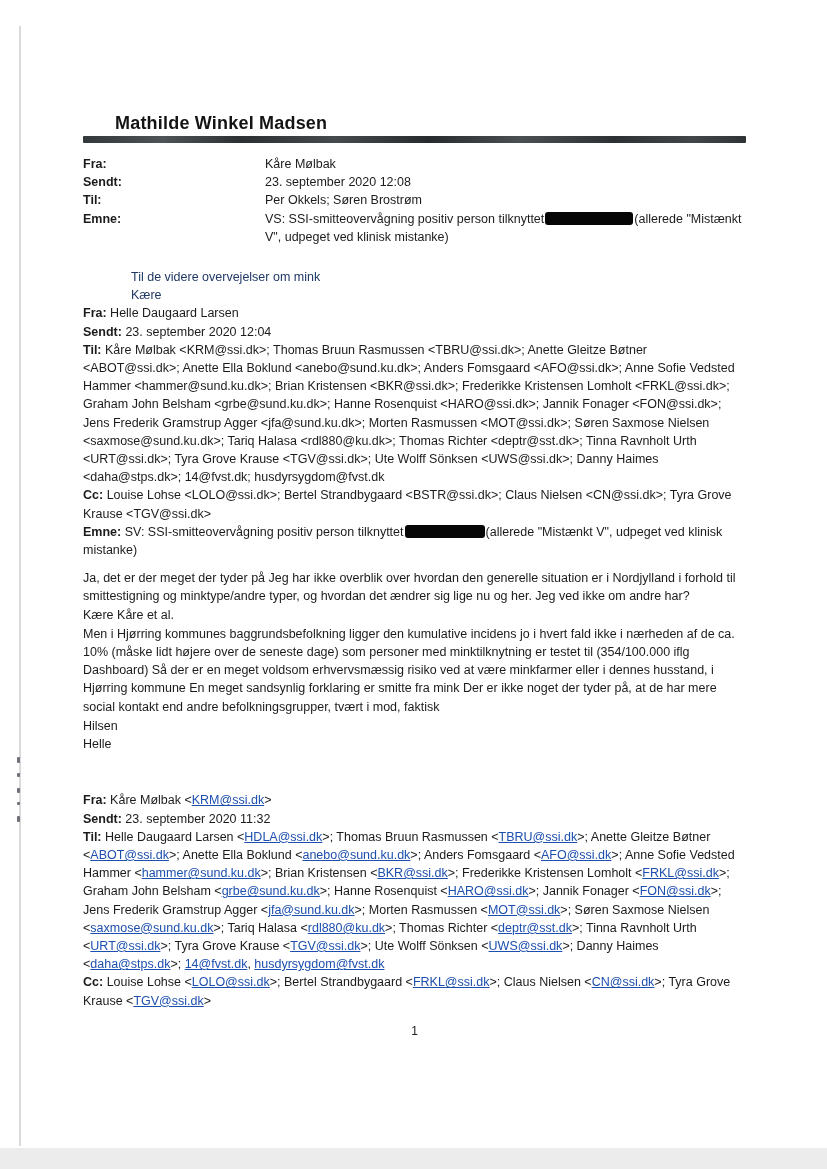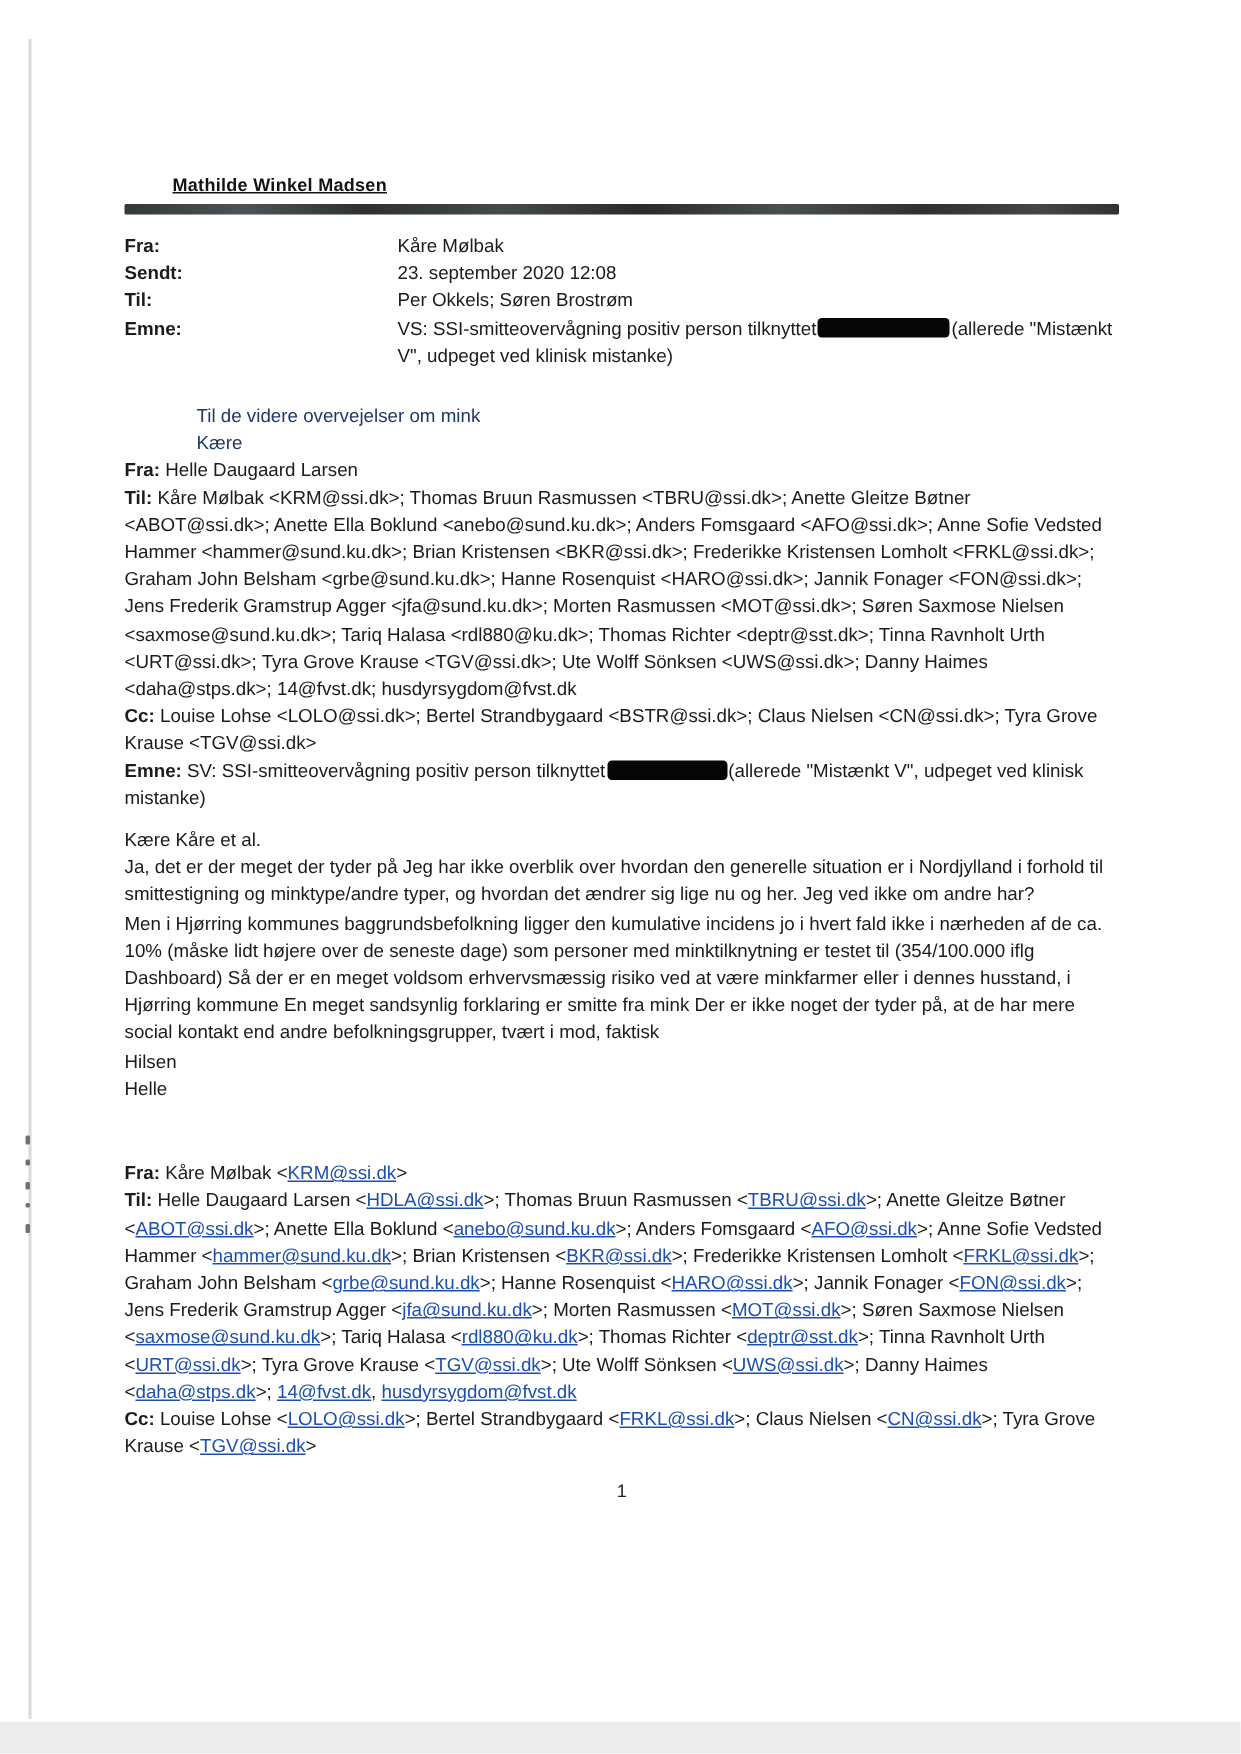--- a/index.html
+++ b/index.html
@@ -7,21 +7,21 @@
     width:827px;height:1169px;position:relative;background:#ffffff;
     font-family:"Liberation Sans",sans-serif;color:#1b1b1b;overflow:hidden;
   }
   .page{position:absolute;inset:0;}
   
   .edge-line{position:absolute;left:19px;top:26px;height:1120px;width:2px;background:#dadada;}
   .dash{position:absolute;left:17px;width:3px;background:#70707a;border-radius:1px;}
   .bottom-band{position:absolute;left:0;bottom:0;width:827px;height:21px;background:#ececec;}
   
   .content{position:absolute;left:83px;top:114px;width:663px;font-size:12.5px;line-height:18.2px;}
-  .doc-title{font-size:12px;font-weight:bold;color:#141414;text-decoration:underline;letter-spacing:.2px;line-height:18px;padding-left:32px;}
+  .doc-title{font-size:18px;font-weight:bold;color:#141414;letter-spacing:.2px;line-height:18px;padding-left:32px;}
   .divider-bar{
     height:7px;margin-top:4px;border-radius:1px;
     background:linear-gradient(90deg,#33383a,#4d5356 12%,#2c3032 24%,#454a4d 38%,#282b2d 52%,#4a4f52 66%,#2e3133 80%,#424648 92%,#2f3335);
   }
   .hdr-grid{margin-top:12px;display:grid;grid-template-columns:182px 481px;}
   .lbl{font-weight:bold;}
   .bold{font-weight:bold;}
   p{margin:0;}
   .note{margin-top:22px;color:#1f3864;margin-left:48px;}
   .mail-headers{}
@@ -62,37 +62,39 @@
       <div><span>VS: SSI-smitteovervågning positiv person tilknyttet</span><span class="redaction" style="width:88px;"></span><span>(allerede "Mistænkt V", udpeget ved klinisk mistanke)</span></div>
     </div>
 
     <div class="note">
       <p>Til de videre overvejelser om mink</p>
       <p>Kære</p>
     </div>
 
     <div class="mail-headers">
       <p><span class="lbl">Fra:</span> <span>Helle Daugaard Larsen</span></p>
+      <p><span class="lbl">Sendt:</span> <span>23. september 2020 12:04</span></p>
       <p><span class="lbl">Til:</span> <span>Kåre Mølbak &lt;KRM@ssi.dk&gt;; Thomas Bruun Rasmussen &lt;TBRU@ssi.dk&gt;; Anette Gleitze Bøtner &lt;ABOT@ssi.dk&gt;; Anette Ella Boklund &lt;anebo@sund.ku.dk&gt;; Anders Fomsgaard &lt;AFO@ssi.dk&gt;; Anne Sofie Vedsted Hammer &lt;hammer@sund.ku.dk&gt;; Brian Kristensen &lt;BKR@ssi.dk&gt;; Frederikke Kristensen Lomholt &lt;FRKL@ssi.dk&gt;; Graham John Belsham &lt;grbe@sund.ku.dk&gt;; Hanne Rosenquist &lt;HARO@ssi.dk&gt;; Jannik Fonager &lt;FON@ssi.dk&gt;; Jens Frederik Gramstrup Agger &lt;jfa@sund.ku.dk&gt;; Morten Rasmussen &lt;MOT@ssi.dk&gt;; Søren Saxmose Nielsen &lt;saxmose@sund.ku.dk&gt;; Tariq Halasa &lt;rdl880@ku.dk&gt;; Thomas Richter &lt;deptr@sst.dk&gt;; Tinna Ravnholt Urth &lt;URT@ssi.dk&gt;; Tyra Grove Krause &lt;TGV@ssi.dk&gt;; Ute Wolff Sönksen &lt;UWS@ssi.dk&gt;; Danny Haimes &lt;daha@stps.dk&gt;; 14@fvst.dk; husdyrsygdom@fvst.dk</span></p>
       <p><span class="lbl">Cc:</span> <span>Louise Lohse &lt;LOLO@ssi.dk&gt;; Bertel Strandbygaard &lt;BSTR@ssi.dk&gt;; Claus Nielsen &lt;CN@ssi.dk&gt;; Tyra Grove Krause &lt;TGV@ssi.dk&gt;</span></p>
       <p><span class="lbl">Emne:</span> <span>SV: SSI-smitteovervågning positiv person tilknyttet</span><span class="redaction" style="width:80px;"></span><span>(allerede "Mistænkt V", udpeget ved klinisk mistanke)</span></p>
     </div>
 
     <div class="body-block">
+      <p>Ja, det er der meget der tyder på  Jeg har ikke overblik over hvordan den generelle situation  er i Nordjylland i forhold til smittestigning og minktype/andre typer, og hvordan det ændrer sig lige nu og her. Jeg ved ikke om andre har?</p>
       <p>Kære Kåre et al.</p>
-      <p>Ja, det er der meget der tyder på  Jeg har ikke overblik over hvordan den generelle situation  er i Nordjylland i forhold til smittestigning og minktype/andre typer, og hvordan det ændrer sig lige nu og her. Jeg ved ikke om andre har?</p>
     </div>
     <p class="para2">Men i Hjørring kommunes baggrundsbefolkning ligger den kumulative incidens jo i hvert fald ikke i nærheden af de ca. 10% (måske lidt højere over de seneste dage) som personer med minktilknytning er testet til (354/100.000 iflg Dashboard)  Så der er en meget voldsom erhvervsmæssig risiko ved at være minkfarmer eller i dennes husstand, i Hjørring kommune  En meget sandsynlig forklaring er smitte fra mink  Der er ikke noget der tyder på, at de har mere social kontakt end andre befolkningsgrupper, tvært i mod, faktisk</p>
     <div class="signoff">
       <p>Hilsen</p>
       <p>Helle</p>
     </div>
 
     <div class="mail2">
       <p><span class="bold">Fra: </span><span>Kåre Mølbak &lt;</span><a class="email-link" href="#">KRM@ssi.dk</a><span>&gt;</span></p>
+      <p><span class="bold">Sendt: </span><span>23. september 2020 11:32</span></p>
       <p><span class="bold">Til: </span><span>Helle Daugaard Larsen &lt;</span><a class="email-link" href="#">HDLA@ssi.dk</a><span>&gt;; Thomas Bruun Rasmussen &lt;</span><a class="email-link" href="#">TBRU@ssi.dk</a><span>&gt;; Anette Gleitze Bøtner &lt;</span><a class="email-link" href="#">ABOT@ssi.dk</a><span>&gt;; Anette Ella Boklund &lt;</span><a class="email-link" href="#">anebo@sund.ku.dk</a><span>&gt;; Anders Fomsgaard &lt;</span><a class="email-link" href="#">AFO@ssi.dk</a><span>&gt;; Anne Sofie Vedsted Hammer &lt;</span><a class="email-link" href="#">hammer@sund.ku.dk</a><span>&gt;; Brian Kristensen &lt;</span><a class="email-link" href="#">BKR@ssi.dk</a><span>&gt;; Frederikke Kristensen Lomholt &lt;</span><a class="email-link" href="#">FRKL@ssi.dk</a><span>&gt;; Graham John Belsham &lt;</span><a class="email-link" href="#">grbe@sund.ku.dk</a><span>&gt;; Hanne Rosenquist &lt;</span><a class="email-link" href="#">HARO@ssi.dk</a><span>&gt;; Jannik Fonager &lt;</span><a class="email-link" href="#">FON@ssi.dk</a><span>&gt;; Jens Frederik Gramstrup Agger &lt;</span><a class="email-link" href="#">jfa@sund.ku.dk</a><span>&gt;; Morten Rasmussen &lt;</span><a class="email-link" href="#">MOT@ssi.dk</a><span>&gt;; Søren Saxmose Nielsen &lt;</span><a class="email-link" href="#">saxmose@sund.ku.dk</a><span>&gt;; Tariq Halasa &lt;</span><a class="email-link" href="#">rdl880@ku.dk</a><span>&gt;; Thomas Richter &lt;</span><a class="email-link" href="#">deptr@sst.dk</a><span>&gt;; Tinna Ravnholt Urth &lt;</span><a class="email-link" href="#">URT@ssi.dk</a><span>&gt;; Tyra Grove Krause &lt;</span><a class="email-link" href="#">TGV@ssi.dk</a><span>&gt;; Ute Wolff Sönksen &lt;</span><a class="email-link" href="#">UWS@ssi.dk</a><span>&gt;; Danny Haimes &lt;</span><a class="email-link" href="#">daha@stps.dk</a><span>&gt;; </span><a class="email-link" href="#">14@fvst.dk</a><span>, </span><a class="email-link" href="#">husdyrsygdom@fvst.dk</a></p>
       <p><span class="bold">Cc: </span><span>Louise Lohse &lt;</span><a class="email-link" href="#">LOLO@ssi.dk</a><span>&gt;; Bertel Strandbygaard &lt;</span><a class="email-link" href="#">FRKL@ssi.dk</a><span>&gt;; Claus Nielsen &lt;</span><a class="email-link" href="#">CN@ssi.dk</a><span>&gt;; Tyra Grove Krause &lt;</span><a class="email-link" href="#">TGV@ssi.dk</a><span>&gt;</span></p>
     </div>
 
     <div class="page-number">1</div>
 
   </div>
 </div>
 
 </body></html>

